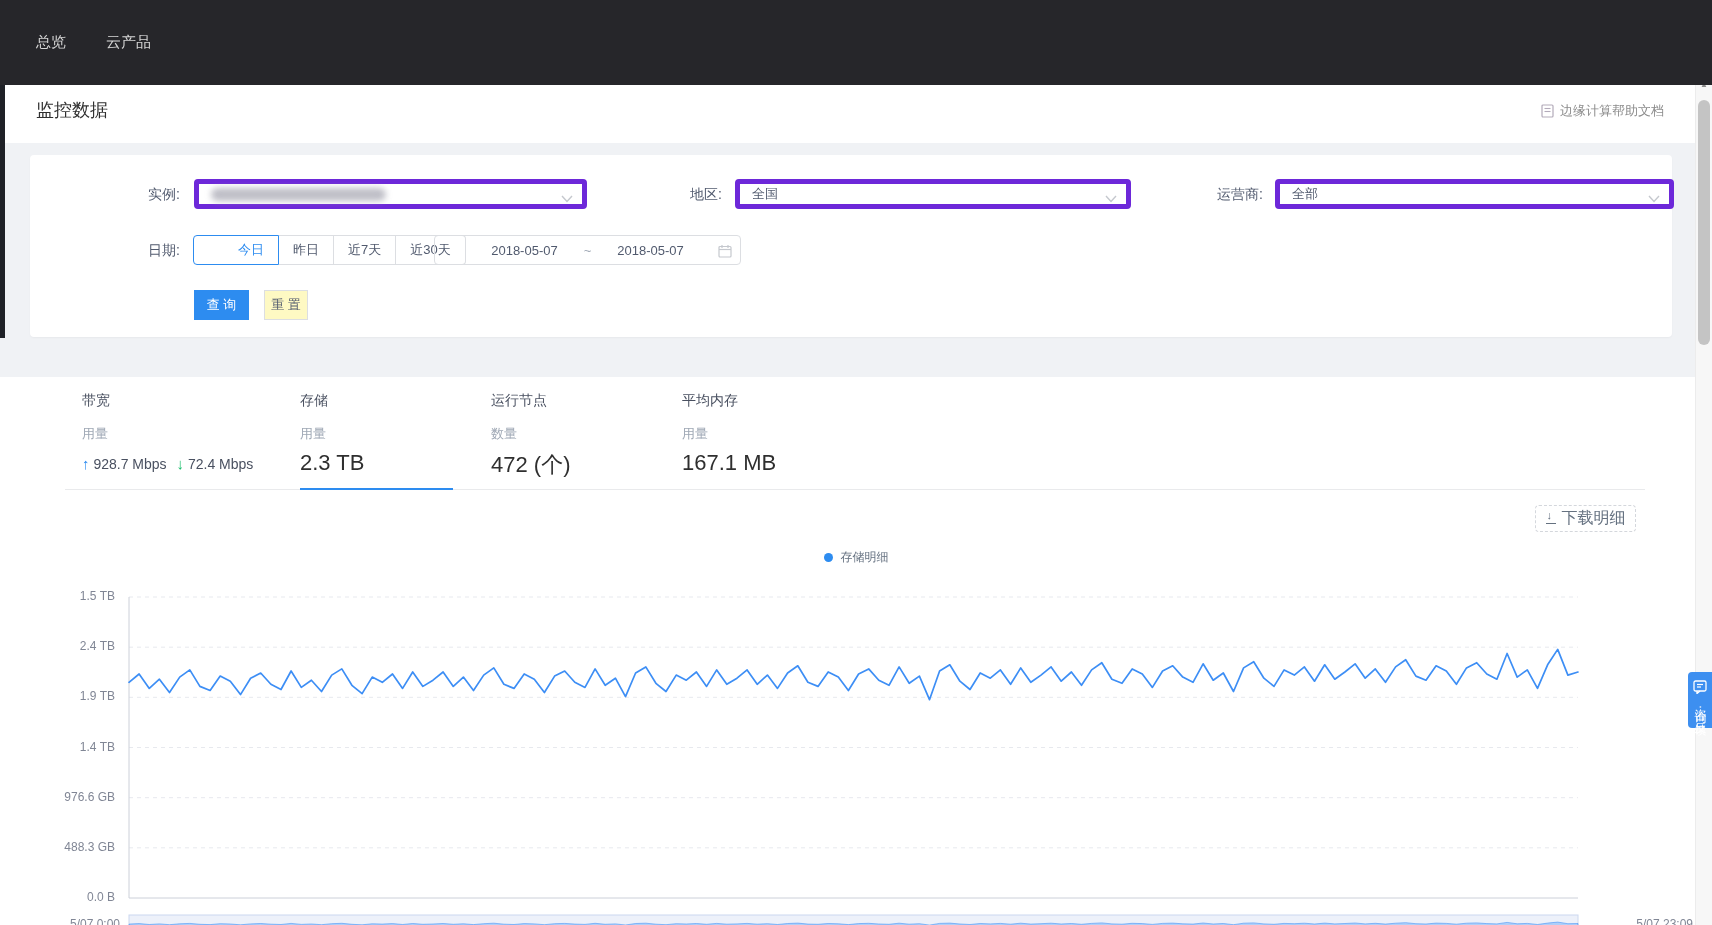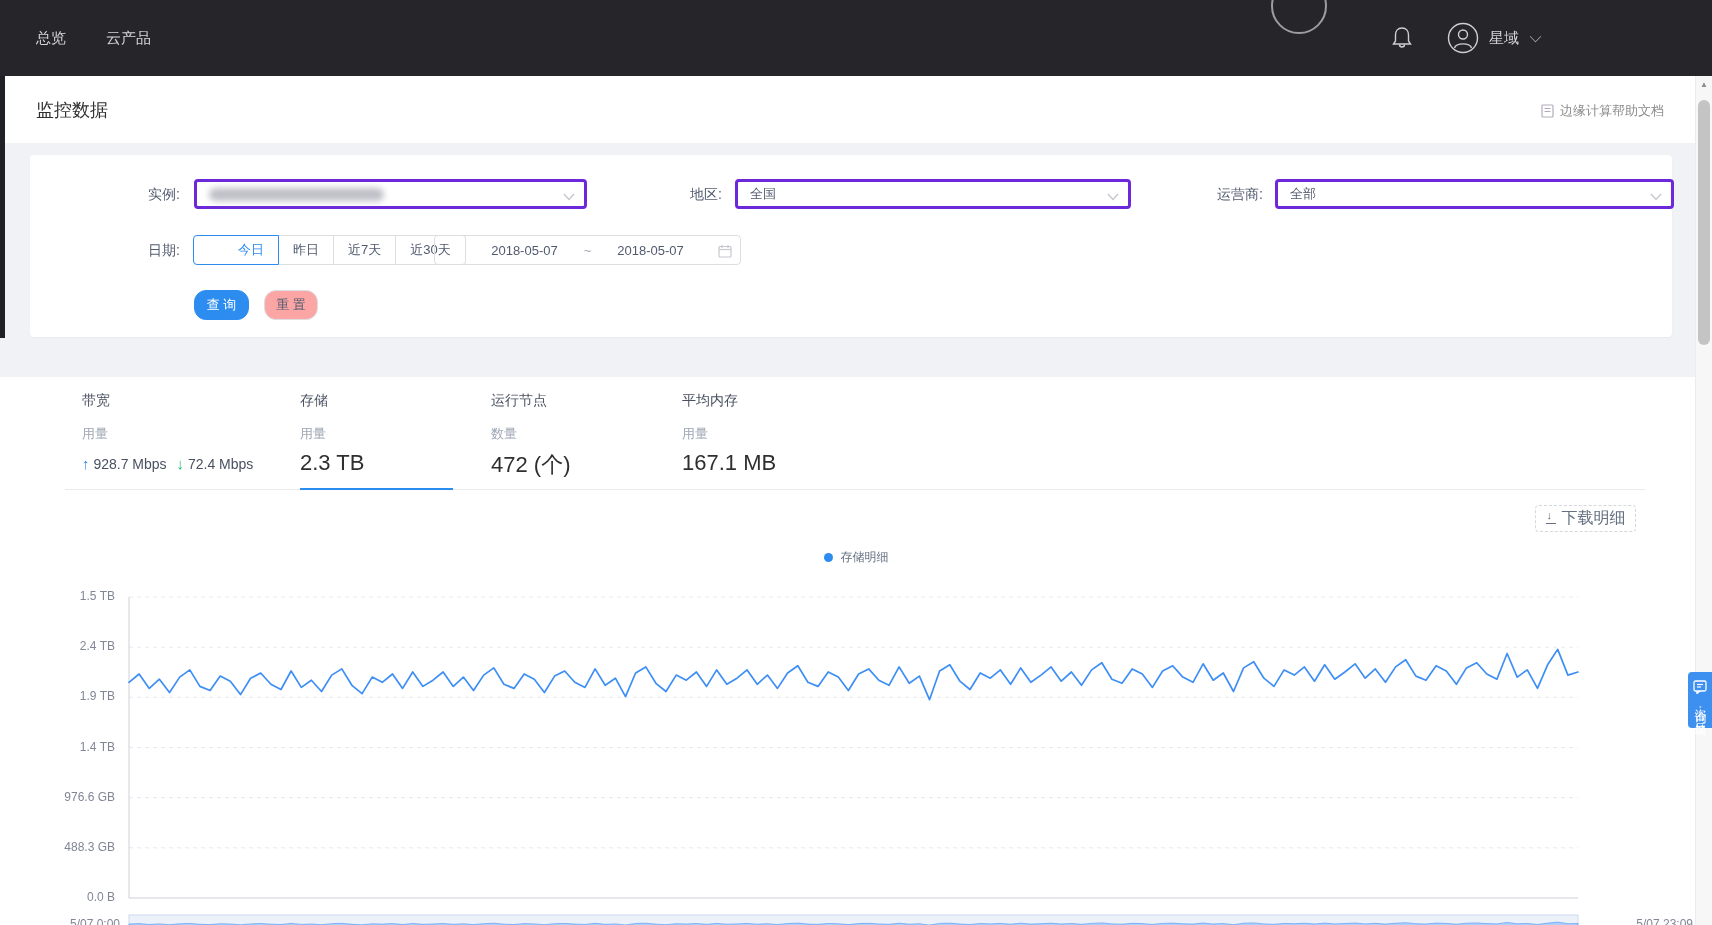--- a/index.html
+++ b/index.html
@@ -1,53 +1,53 @@
 <!DOCTYPE html>
 <html><head>
 <meta charset="utf-8">
 <style>
   html,body{margin:0;padding:0;}
   body{font-family:"Liberation Sans","DejaVu Sans",sans-serif;background:#fff;}
   #app{position:relative;width:1712px;height:925px;overflow:hidden;background:#fff;}
 
   
-  .navbar{position:absolute;left:0;top:0;width:1712px;height:76px;background:#26262a;display:flex;align-items:center;z-index:30;}
+  .navbar{position:absolute;left:0;top:0;width:1712px;height:85px;background:#26262a;display:flex;align-items:center;z-index:30;}
   .nav-item{color:#d6d6d6;font-size:15px;margin-left:40px;cursor:pointer;}
   .nav-item:first-child{margin-left:36px;}
   .nav-right{position:absolute;right:170px;top:0;height:76px;display:flex;align-items:center;gap:34px;}
   .bell{width:22px;height:24px;}
   .user-box{display:flex;align-items:center;gap:10px;color:#d6d6d6;font-size:15px;cursor:pointer;}
   .avatar-svg{width:32px;height:32px;}
   .chev{width:12px;height:12px;border-right:1.5px solid #b9b9b9;border-bottom:1.5px solid #b9b9b9;transform:rotate(45deg) scale(.62);margin-top:-4px;}
   .arc-decor{position:absolute;right:215px;top:-22px;width:52px;height:52px;border:2px solid rgba(255,255,255,.55);border-radius:50%;}
 
   
   .page-header{position:absolute;left:0;top:76px;width:1712px;height:67px;background:#fff;z-index:5;}
   .page-title{position:absolute;left:36px;top:22px;font-size:18px;color:#2f2f2f;}
   .help-link{position:absolute;right:48px;top:26px;font-size:13px;color:#8c8c8c;display:flex;align-items:center;gap:6px;cursor:pointer;}
 
   .gray-band{position:absolute;left:0;top:143px;width:1712px;height:234px;background:#f0f2f5;}
   .left-strip{position:absolute;left:0;top:76px;width:5px;height:262px;background:#1f2127;z-index:6;}
 
   
   .filter-card{position:absolute;left:30px;top:155px;width:1642px;height:182px;background:#fff;border-radius:4px;box-shadow:0 1px 2px rgba(0,0,0,.04);}
   .f-label{position:absolute;font-size:14px;color:#515a6e;line-height:30px;text-align:right;}
-  .select{position:absolute;height:30px;border:3px solid #6d28d9;border-radius:4px;background:#fff;box-sizing:border-box;display:flex;align-items:center;padding:0 26px 0 12px;font-size:13px;color:#515a6e;cursor:pointer;}
+  .select{position:absolute;height:30px;border:5px solid #6d28d9;border-radius:4px;background:#fff;box-sizing:border-box;display:flex;align-items:center;padding:0 26px 0 12px;font-size:13px;color:#515a6e;cursor:pointer;}
   .select .chev-g{position:absolute;right:9px;top:11px;}
   .blur-blob{width:175px;height:13px;border-radius:7px;background:#a9a9b4;filter:blur(3px);opacity:.75;}
   .preset-group{position:absolute;left:164px;top:80px;display:flex;}
   .preset-btn{height:30px;line-height:28px;box-sizing:border-box;border:1px solid #dcdee2;border-left-width:0;background:#fff;font-size:13px;color:#515a6e;padding:0 14px;cursor:pointer;}
   .preset-btn:first-child{border-left-width:1px;border-radius:4px 0 0 4px;}
   .preset-btn:last-child{border-radius:0 4px 4px 0;}
   .preset-btn.active{border:1px solid #2d8cf0;color:#2d8cf0;position:relative;z-index:2;margin-left:-1px;padding-left:44px;}
   .date-range{position:absolute;left:404px;top:80px;width:307px;height:30px;border:1px solid #dcdee2;border-radius:4px;box-sizing:border-box;display:flex;align-items:center;justify-content:center;gap:26px;font-size:13px;color:#515a6e;cursor:text;}
   .date-range .cal{position:absolute;right:8px;top:8px;}
-  .btn{position:absolute;top:135px;height:30px;border-radius:12px;font-size:13px;box-sizing:border-box;cursor:pointer;display:flex;align-items:center;justify-content:center;}
+  .btn{position:absolute;top:135px;height:30px;border-radius:0;font-size:13px;box-sizing:border-box;cursor:pointer;display:flex;align-items:center;justify-content:center;}
   .btn-primary{left:164px;width:55px;background:#2d8cf0;color:#fff;border:1px solid #2d8cf0;}
-  .btn-default{left:234px;width:54px;background:#fca5a5;color:#515a6e;border:1px solid #dcdee2;}
+  .btn-default{left:234px;width:44px;background:#fef9c3;color:#515a6e;border:1px solid #dcdee2;}
 
   
   .main-section{position:absolute;left:0;top:377px;width:1712px;height:548px;background:#fff;}
   .stat{position:absolute;top:15px;cursor:pointer;}
   .stat-title{font-size:14px;color:#495060;}
   .stat-sub{font-size:13px;color:#9ea7b4;margin-top:15px;}
   .stat-value{font-size:22px;color:#2f2f2f;margin-top:7px;font-weight:500;}
   .bw-vals{margin-top:12px;font-size:14px;color:#495060;display:flex;align-items:flex-end;gap:10px;}
   .arr-up{color:#2d8cf0;font-size:15px;}
   .arr-down{color:#19be6b;font-size:15px;}
@@ -76,36 +76,20 @@
   .feedback-text{writing-mode:vertical-lr;color:#fff;font-size:12px;letter-spacing:3px;}
 </style>
 </head>
 <body>
 
 <div id="app">
 
   <div class="navbar">
     <div class="nav-item">总览</div>
     <div class="nav-item">云产品</div>
-    <div class="nav-right">
-      <svg class="bell" viewBox="0 0 22 24">
-        <path d="M11 2 C6.5 2 4.5 5.5 4.5 9 L4.5 15 L2.5 18 L19.5 18 L17.5 15 L17.5 9 C17.5 5.5 15.5 2 11 2 Z" fill="none" stroke="#cfcfcf" stroke-width="1.4"></path>
-        <path d="M8.5 18.5 a2.5 2.5 0 0 0 5 0" fill="none" stroke="#cfcfcf" stroke-width="1.4"></path>
-      </svg>
-      <div class="user-box">
-        <svg class="avatar-svg" viewBox="0 0 32 32">
-          <circle cx="16" cy="16" r="14.5" fill="none" stroke="#cfcfcf" stroke-width="1.4"></circle>
-          <circle cx="16" cy="12.5" r="4.5" fill="none" stroke="#cfcfcf" stroke-width="1.4"></circle>
-          <path d="M7.5 26 C9 20.5 23 20.5 24.5 26" fill="none" stroke="#cfcfcf" stroke-width="1.4"></path>
-        </svg>
-        <span>星域</span>
-        <span class="chev"></span>
-      </div>
-      <div class="arc-decor"></div>
-    </div>
   </div>
 
   <div class="page-header">
     <div class="page-title">监控数据</div>
     <div class="help-link">
       <svg width="13" height="14" viewBox="0 0 13 14">
         <rect x="1" y="1" width="11" height="12" rx="1" fill="none" stroke="#b3abba" stroke-width="1.2"></rect>
         <line x1="3.5" y1="4.5" x2="9.5" y2="4.5" stroke="#b3abba" stroke-width="1.1"></line>
         <line x1="3.5" y1="7.5" x2="9.5" y2="7.5" stroke="#b3abba" stroke-width="1.1"></line>
       </svg>

